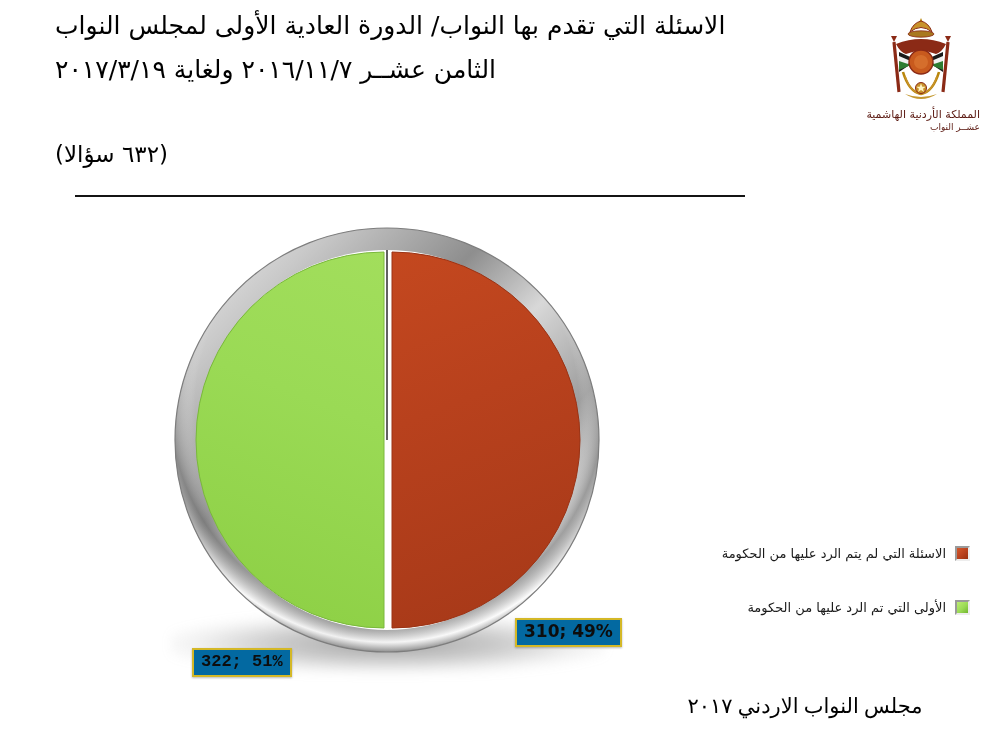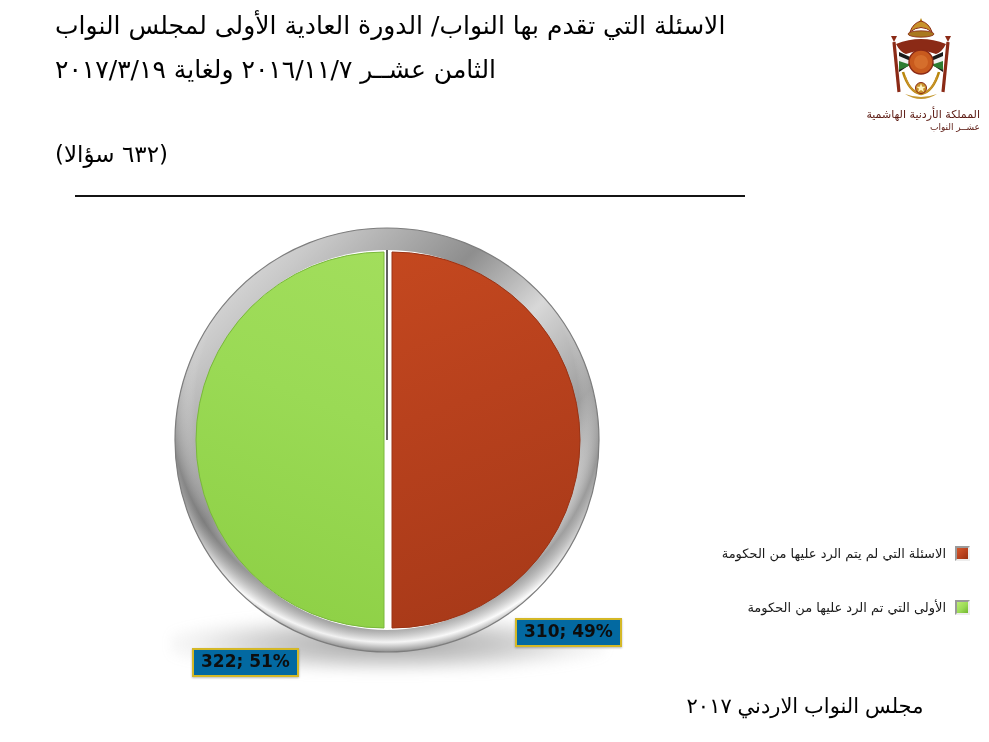--- a/index.html
+++ b/index.html
@@ -65,21 +65,21 @@
     position:absolute;
     background:#0369a1;
     border:2px solid #d4b827;
     padding:3px 7px 4px 7px;
     font-family:"DejaVu Sans","Liberation Sans",sans-serif;
     font-size:17px;font-weight:bold;color:#0d0d0d;
     direction:ltr;white-space:nowrap;line-height:1.05;
     box-shadow:0 1px 2px rgba(0,0,0,0.28);
   }
   .label-red{left:515px;top:418px;}
-  .label-green{left:192px;top:448px;}
+  .label-green{left:192px;top:448px;font-family:Liberation Mono, monospace;}
 
   
   .legend{
     position:absolute;left:688px;top:306px;width:282px;
     direction:rtl;text-align:right;margin-top:36px;
   }
   .legend-item{display:flex;align-items:flex-start;margin-bottom:30px;}
   .legend-swatch{
     flex:0 0 auto;width:15px;height:15px;margin-top:4px;margin-left:9px;
     box-sizing:border-box;
@@ -100,21 +100,21 @@
     flex:1 1 auto;
     font-family:"DejaVu Sans","Liberation Sans",sans-serif;
     font-size:13px;line-height:24px;color:#1a1a1a;
     text-align:right;
   }
 
   
   .footer{
     position:absolute;left:640px;top:694px;width:330px;
     direction:rtl;text-align:center;
-    font-family:Liberation Sans, sans-serif;
+    font-family:Liberation Serif, serif;
     font-size:21px;color:#000;white-space:nowrap;
   }
 </style>
 </head>
 <body>
 
 <div class="page">
 
   <div class="title-block">
     <div class="title-line l1">الاسئلة التي تقدم بها النواب/ الدورة العادية الأولى لمجلس النواب</div>

